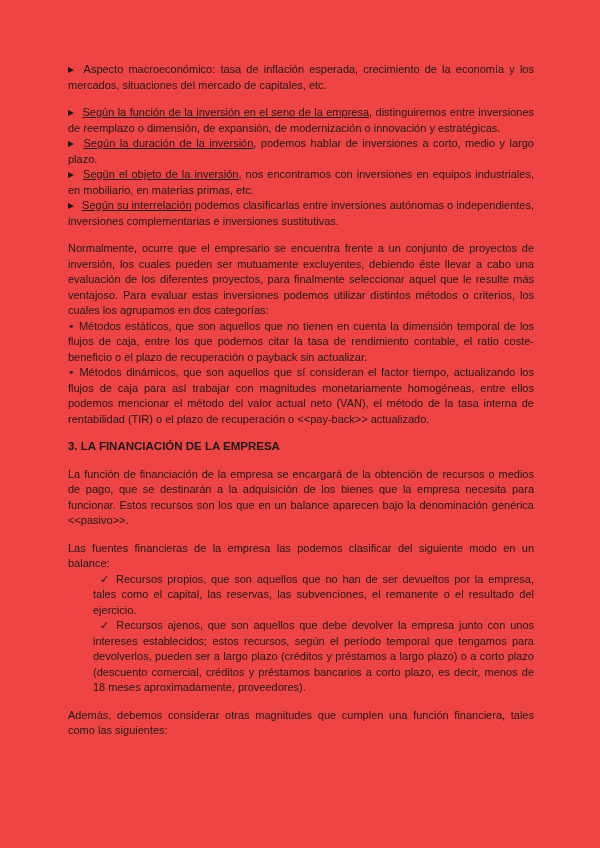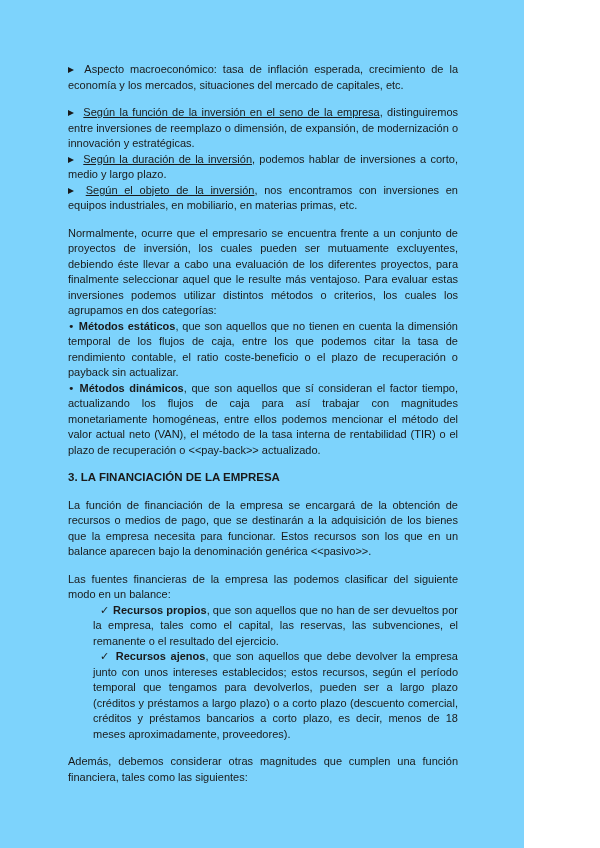--- a/index.html
+++ b/index.html
@@ -9,34 +9,34 @@
   }
   body {
     width: 600px;
     height: 848px;
     overflow: hidden;
     font-family: "Liberation Sans", "DejaVu Sans", sans-serif;
     color: #1a1a1a;
   }
   .page {
     box-sizing: border-box;
-    width: 524px;
+    width: 600px;
     height: 848px;
     padding: 62px 66px 0 68px;
-    background: #7dd3fc;
+    background: #ef4444;
   }
   .para {
     margin: 0;
     font-size: 11px;
     line-height: 15.5px;
     text-align: justify;
     color: #1a1a1a;
   }
   .spacer { height: 12px; }
-  .bold { font-weight: bold; }
+  .bold { font-weight: normal; }
   .ul { text-decoration: underline; margin-top: 17px; }
   .heading {
     margin: 0;
     font-size: 11.5px;
     line-height: 15.5px;
     font-weight: bold;
     text-align: left;
   }
   .check-item {
     margin-left: 25px;
@@ -76,20 +76,24 @@
   <p class="para">
     <span class="arrow-icon"></span>
     <span class="ul">Según la duración de la inversión</span><span>, podemos hablar de inversiones a corto, medio y largo plazo.</span>
   </p>
 
   <p class="para">
     <span class="arrow-icon"></span>
     <span class="ul">Según el objeto de la inversión</span><span>, nos encontramos con inversiones en equipos industriales, en mobiliario, en materias primas, etc.</span>
   </p>
 
+  <p class="para">
+    <span class="arrow-icon"></span>
+    <span class="ul">Según su interrelación</span><span> podemos clasificarlas entre inversiones autónomas o independientes, inversiones complementarias e inversiones sustitutivas.</span>
+  </p>
 
   <div class="spacer"></div>
 
   <p class="para">
     <span>Normalmente, ocurre que el empresario se encuentra frente a un conjunto de proyectos de inversión, los cuales pueden ser mutuamente excluyentes, debiendo éste llevar a cabo una evaluación de los diferentes proyectos, para finalmente seleccionar aquel que le resulte más ventajoso. Para evaluar estas inversiones podemos utilizar distintos métodos o criterios, los cuales los agrupamos en dos categorías:</span>
   </p>
 
   <p class="para">
     <span class="bullet-glyph">• </span><span class="bold">Métodos estáticos</span><span>, que son aquellos que no tienen en cuenta la dimensión temporal de los flujos de caja, entre los que podemos citar la tasa de rendimiento contable, el ratio coste-beneficio o el plazo de recuperación o payback sin actualizar.</span>
   </p>

